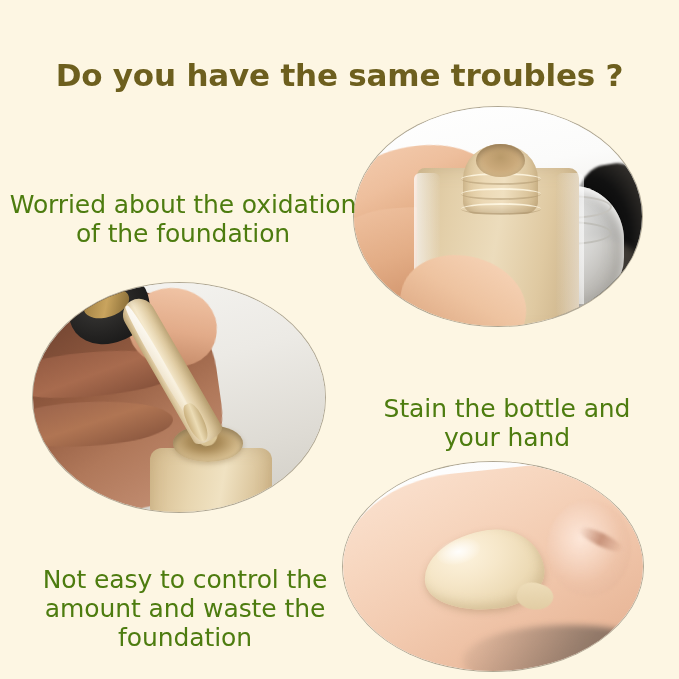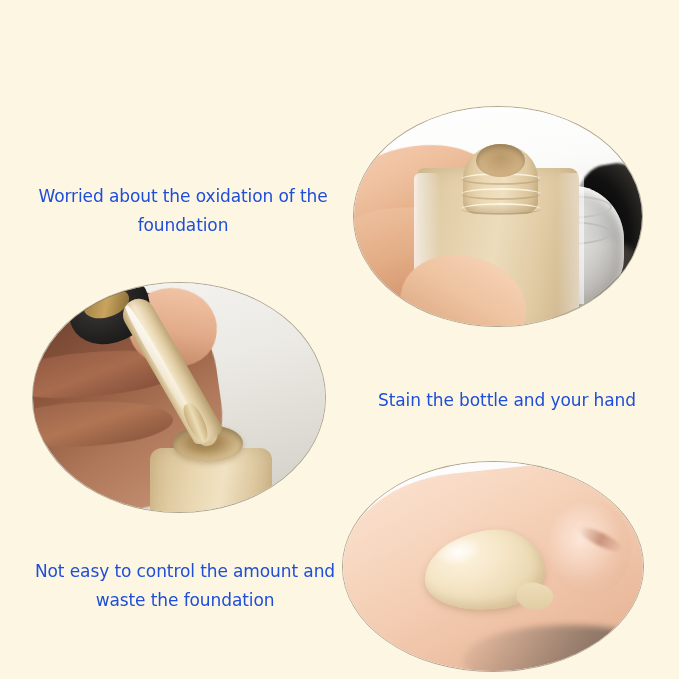--- a/index.html
+++ b/index.html
@@ -31,22 +31,22 @@
     font-weight: 700;
     letter-spacing: -0.2px;
     color: #6d5f1e;
     font-family: "DejaVu Sans", sans-serif;
   }
 
   
   .caption {
     position: absolute;
     text-align: center;
-    color: #1d4ed8;
-    font-size: 17px;
+    color: #4d7c0f;
+    font-size: 25px;
     line-height: 29px;
     font-family: "DejaVu Sans", sans-serif;
     font-weight: 400;
     letter-spacing: -0.1px;
   }
   #caption-oxidation {
     left: 8px;
     top: 165px;
     width: 350px;
   }
@@ -315,20 +315,21 @@
     border-radius: 50% 40% 60% 40%;
     transform: rotate(18deg);
     filter: blur(0.5px);
   }
 </style>
 </head>
 <body>
 
 <div id="page">
 
+  <h1 id="title">Do you have the same troubles ?</h1>
 
   <div class="photo" id="photo-bottle-open">
     <div class="inner">
       <div class="layer bg-table"></div>
       <div class="layer dark-edge"></div>
       <div class="layer dark-edge2"></div>
       <div class="layer clear-cap"></div>
       <div class="layer cap-ring1"></div>
       <div class="layer cap-ring2"></div>
       <div class="layer finger-top"></div>

